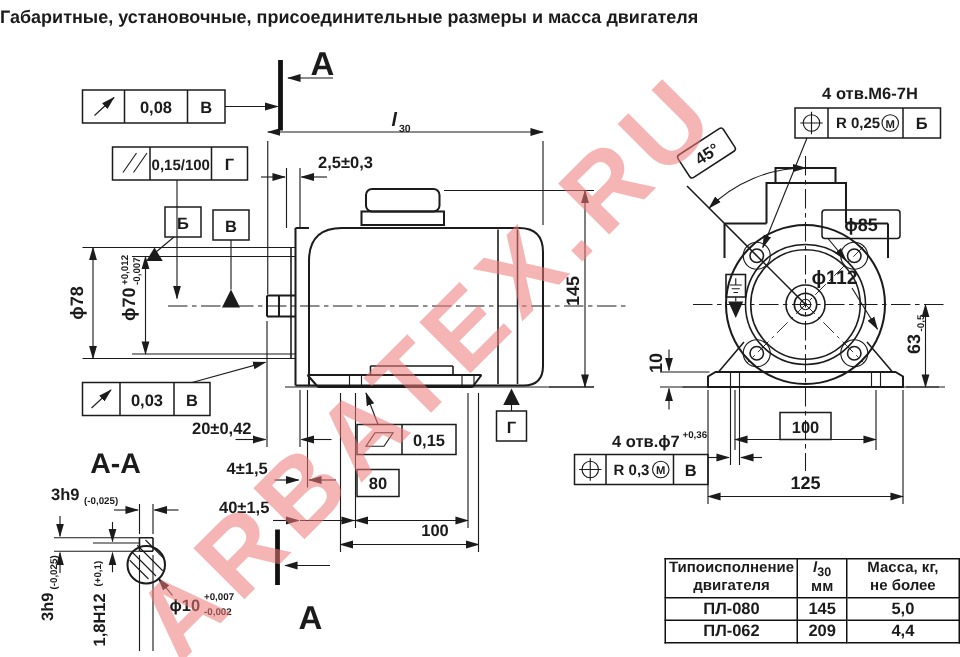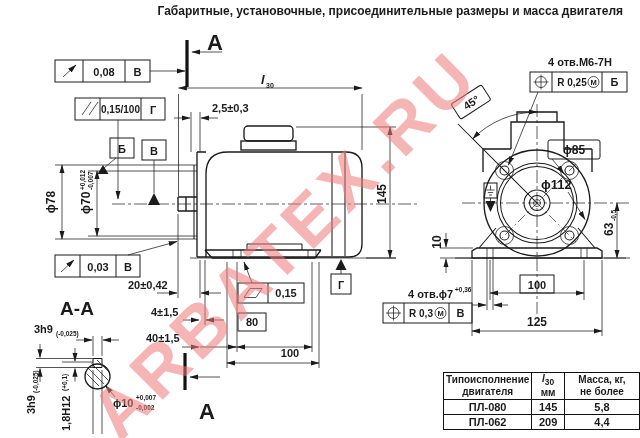--- a/index.html
+++ b/index.html
@@ -1,19 +1,19 @@
 <!DOCTYPE html>
 <html><head>
 <meta charset="utf-8">
 <style>
   html,body{margin:0;padding:0;background:#fff;}
   #stage{position:relative;width:640px;height:438px;background:#fff;overflow:hidden;
          font-family:"Liberation Sans",sans-serif;color:#1b1b1b;}
   #drawing{position:absolute;left:0;top:0;}
-  .title{position:absolute;left:0;right:17px;top:4px;text-align:right;
+  .title{position:absolute;left:0;right:1px;top:4px;text-align:left;
          font:bold 12px "Liberation Sans",sans-serif;letter-spacing:0;}
   .caption{position:absolute;left:232px;top:399px;font:bold 12.5px "Liberation Sans",sans-serif;}
   table.tbl{position:absolute;left:443px;top:372px;border-collapse:collapse;background:#fff;}
   table.tbl td{border:1.4px solid #111;text-align:center;vertical-align:middle;padding:0 2px;
          font:bold 10px/1.2 "Liberation Sans",sans-serif;}
   table.tbl tr.data td{font:bold 11px/1.1 "Liberation Sans",sans-serif;height:14px;}
   td.c1{width:72px}td.c2{width:30px}td.c3{width:80px}
   svg text{font-family:"Liberation Sans",sans-serif;fill:#1b1b1b;}
   .t11{font-size:11px;font-weight:bold}
   .t10{font-size:10px;font-weight:bold}
@@ -364,21 +364,21 @@
         <span>мм</span>
       </td>
       <td class="c3">
         <span>Масса, кг,</span><br>
         <span>не более</span>
       </td>
     </tr>
     <tr class="data">
       <td>ПЛ-080</td>
       <td>145</td>
-      <td>5,8</td>
+      <td>5,0</td>
     </tr>
     <tr class="data">
       <td>ПЛ-062</td>
       <td>209</td>
       <td>4,4</td>
     </tr>
   </tbody>
     </table>
 
 </div>

